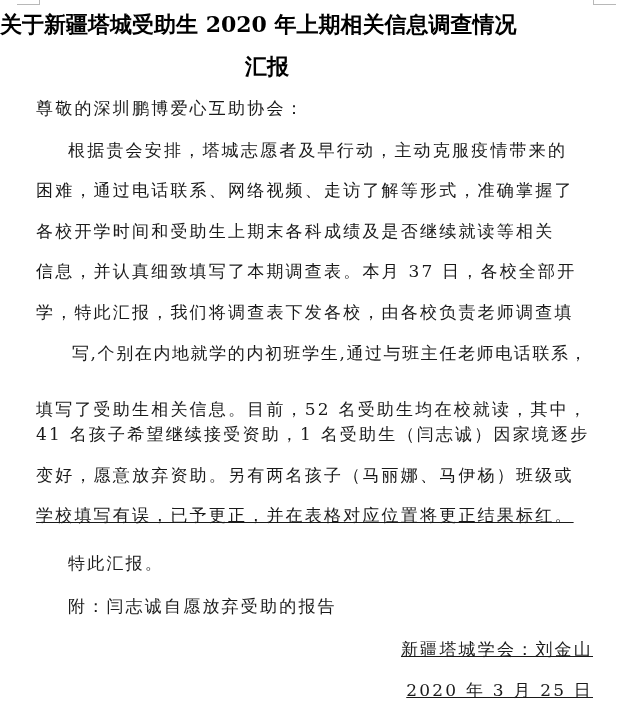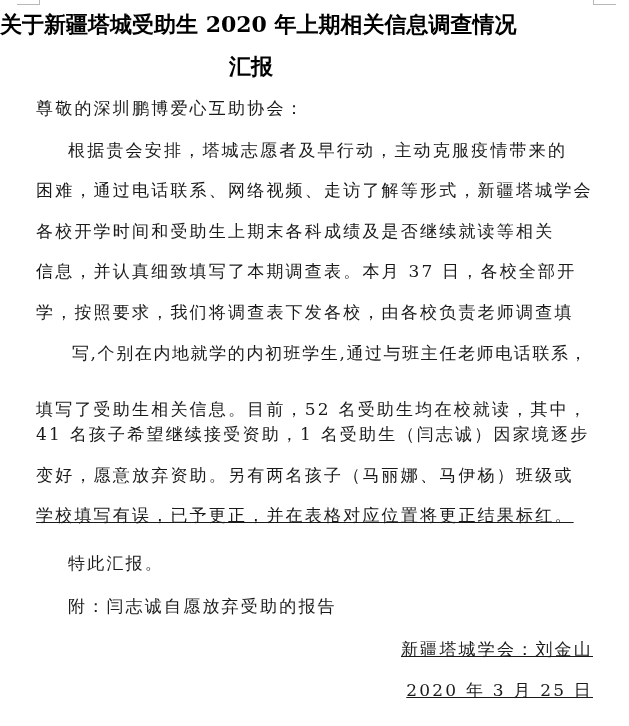--- a/index.html
+++ b/index.html
@@ -37,21 +37,21 @@
       left: 0;
       width: 502px;
       text-align: center;
       font-weight: bold;
       font-size: 22px;
       color: #000;
       letter-spacing: 0px;
       white-space: nowrap;
     }
     .title-line-1 { top: 10px; }
-    .title-line-2 { top: 52px; }
+    .title-line-2 { top: 52px; margin-left: 16px; }
     .line {
       position: absolute;
       left: 36px;
       font-size: 17px;
       letter-spacing: 2.2px;
       white-space: nowrap;
       line-height: 20px;
     }
     .indent { left: 68px; }
     .right {
@@ -66,24 +66,24 @@
 
 <div class="corner-mark corner-left"></div>
 <div class="corner-mark corner-right"></div>
 
 <div class="title title-line-1">关于新疆塔城受助生 2020 年上期相关信息调查情况</div>
 <div class="title title-line-2">汇报</div>
 
 <div class="line" style="top:98px;">尊敬的深圳鹏博爱心互助协会：</div>
 
 <div class="line indent" style="top:140px;">根据贵会安排，塔城志愿者及早行动，主动克服疫情带来的</div>
-<div class="line" style="top:180px;">困难，通过电话联系、网络视频、走访了解等形式，新疆塔城学会</div>
+<div class="line" style="top:180px;">困难，通过电话联系、网络视频、走访了解等形式，准确掌握了</div>
 <div class="line" style="top:221px;">各校开学时间和受助生上期末各科成绩及是否继续就读等相关</div>
 <div class="line" style="top:261px;">信息，并认真细致填写了本期调查表。本月 37 日，各校全部开</div>
-<div class="line" style="top:302px;">学，按照要求，我们将调查表下发各校，由各校负责老师调查填</div>
+<div class="line" style="top:302px;">学，特此汇报，我们将调查表下发各校，由各校负责老师调查填</div>
 <div class="line" style="top:343px;letter-spacing:1.6px;margin-left:36px;">写,个别在内地就学的内初班学生,通过与班主任老师电话联系，</div>
 <div class="line" style="top:399px;">填写了受助生相关信息。目前，52 名受助生均在校就读，其中，</div>
 <div class="line" style="top:424px;">41 名孩子希望继续接受资助，1 名受助生（闫志诚）因家境逐步</div>
 <div class="line" style="top:465px;">变好，愿意放弃资助。另有两名孩子（马丽娜、马伊杨）班级或</div>
 <div class="line" style="top:505px;text-decoration:underline;">学校填写有误，已予更正，并在表格对应位置将更正结果标红。</div>
 
 <div class="line indent" style="top:553px;">特此汇报。</div>
 <div class="line indent" style="top:596px;">附：闫志诚自愿放弃受助的报告</div>
 
 <div class="line right" style="top:639px;">新疆塔城学会：刘金山</div>

